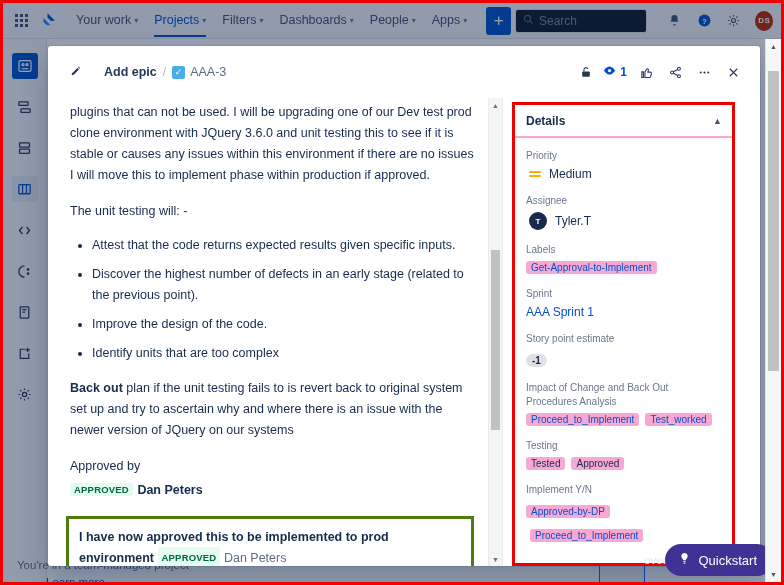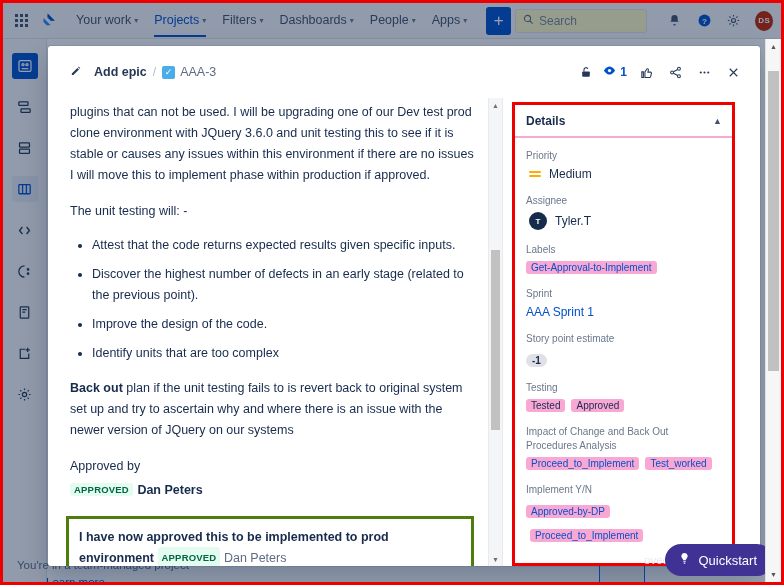--- a/index.html
+++ b/index.html
@@ -64,21 +64,21 @@
     display:flex; align-items:center; justify-content:center;
     font-size: 17px; font-weight: 300;
     margin-left: 10px;
     cursor: pointer;
   }
   .navspacer { flex: 1; }
   .searchbox {
     width: 148px; height: 24px;
     border: 1px solid #dfe1e6;
     border-radius: 3px;
-    background: #fef9c3;
+    background: #0f172a;
     display: flex; align-items: center;
     gap: 5px; padding: 0 7px;
     font-size: 12px; color: #7a869a;
     margin-right: 12px;
   }
   .iconbtn {
     width: 22px; height: 22px;
     display:flex; align-items:center; justify-content:center;
     margin: 0 4px;
     cursor: pointer;
@@ -160,21 +160,21 @@
     height: 52px;
     display: flex; align-items: center;
     padding: 0 14px 0 22px;
     flex: 0 0 auto;
   }
   .breadcrumb {
     display: flex; align-items: center; gap: 6px;
     font-size: 12px; color: #5e6c84;
   }
   .addepic {
-    display:flex; align-items:flex-end; gap:13px;
+    display:flex; align-items:flex-end; gap:23px;
     color:#253858; font-weight:700; font-size:12.5px;
     cursor:pointer;
   }
   .bc-sep { color:#b3bac5; }
   .issuekey {
     display:flex; align-items:center; gap:5px;
     color:#5e6c84; font-size:12.5px; cursor:pointer;
   }
   .taskicon {
     width: 13px; height:13px; background:#4bade8; border-radius:2px;
@@ -640,32 +640,32 @@
               <div class="flabel">Sprint</div>
               <div class="link">AAA Sprint 1</div>
             </div>
 
             <div class="field">
               <div class="flabel">Story point estimate</div>
               <span class="pill">-1</span>
             </div>
 
             <div class="field">
+              <div class="flabel" style="max-width:172px;">Impact of Change and Back Out Procedures Analysis</div>
+              <div class="tagline">
+                <span class="tag">Proceed_to_Implement</span>
+                <span class="tag">Test_worked</span>
+              </div>
+            </div>
+
+            <div class="field">
               <div class="flabel">Testing</div>
               <div class="tagline">
                 <span class="tag dark">Tested</span>
                 <span class="tag dark">Approved</span>
-              </div>
-            </div>
-
-            <div class="field">
-              <div class="flabel" style="max-width:172px;">Impact of Change and Back Out Procedures Analysis</div>
-              <div class="tagline">
-                <span class="tag">Proceed_to_Implement</span>
-                <span class="tag">Test_worked</span>
               </div>
             </div>
 
             <div class="field">
               <div class="flabel">Implement Y/N</div>
               <div>
                 <span class="tag">Approved-by-DP</span>
                 <div style="height:6px"></div>
                 <span class="tag" style="margin-left:4px;">Proceed_to_Implement</span>
               </div>

